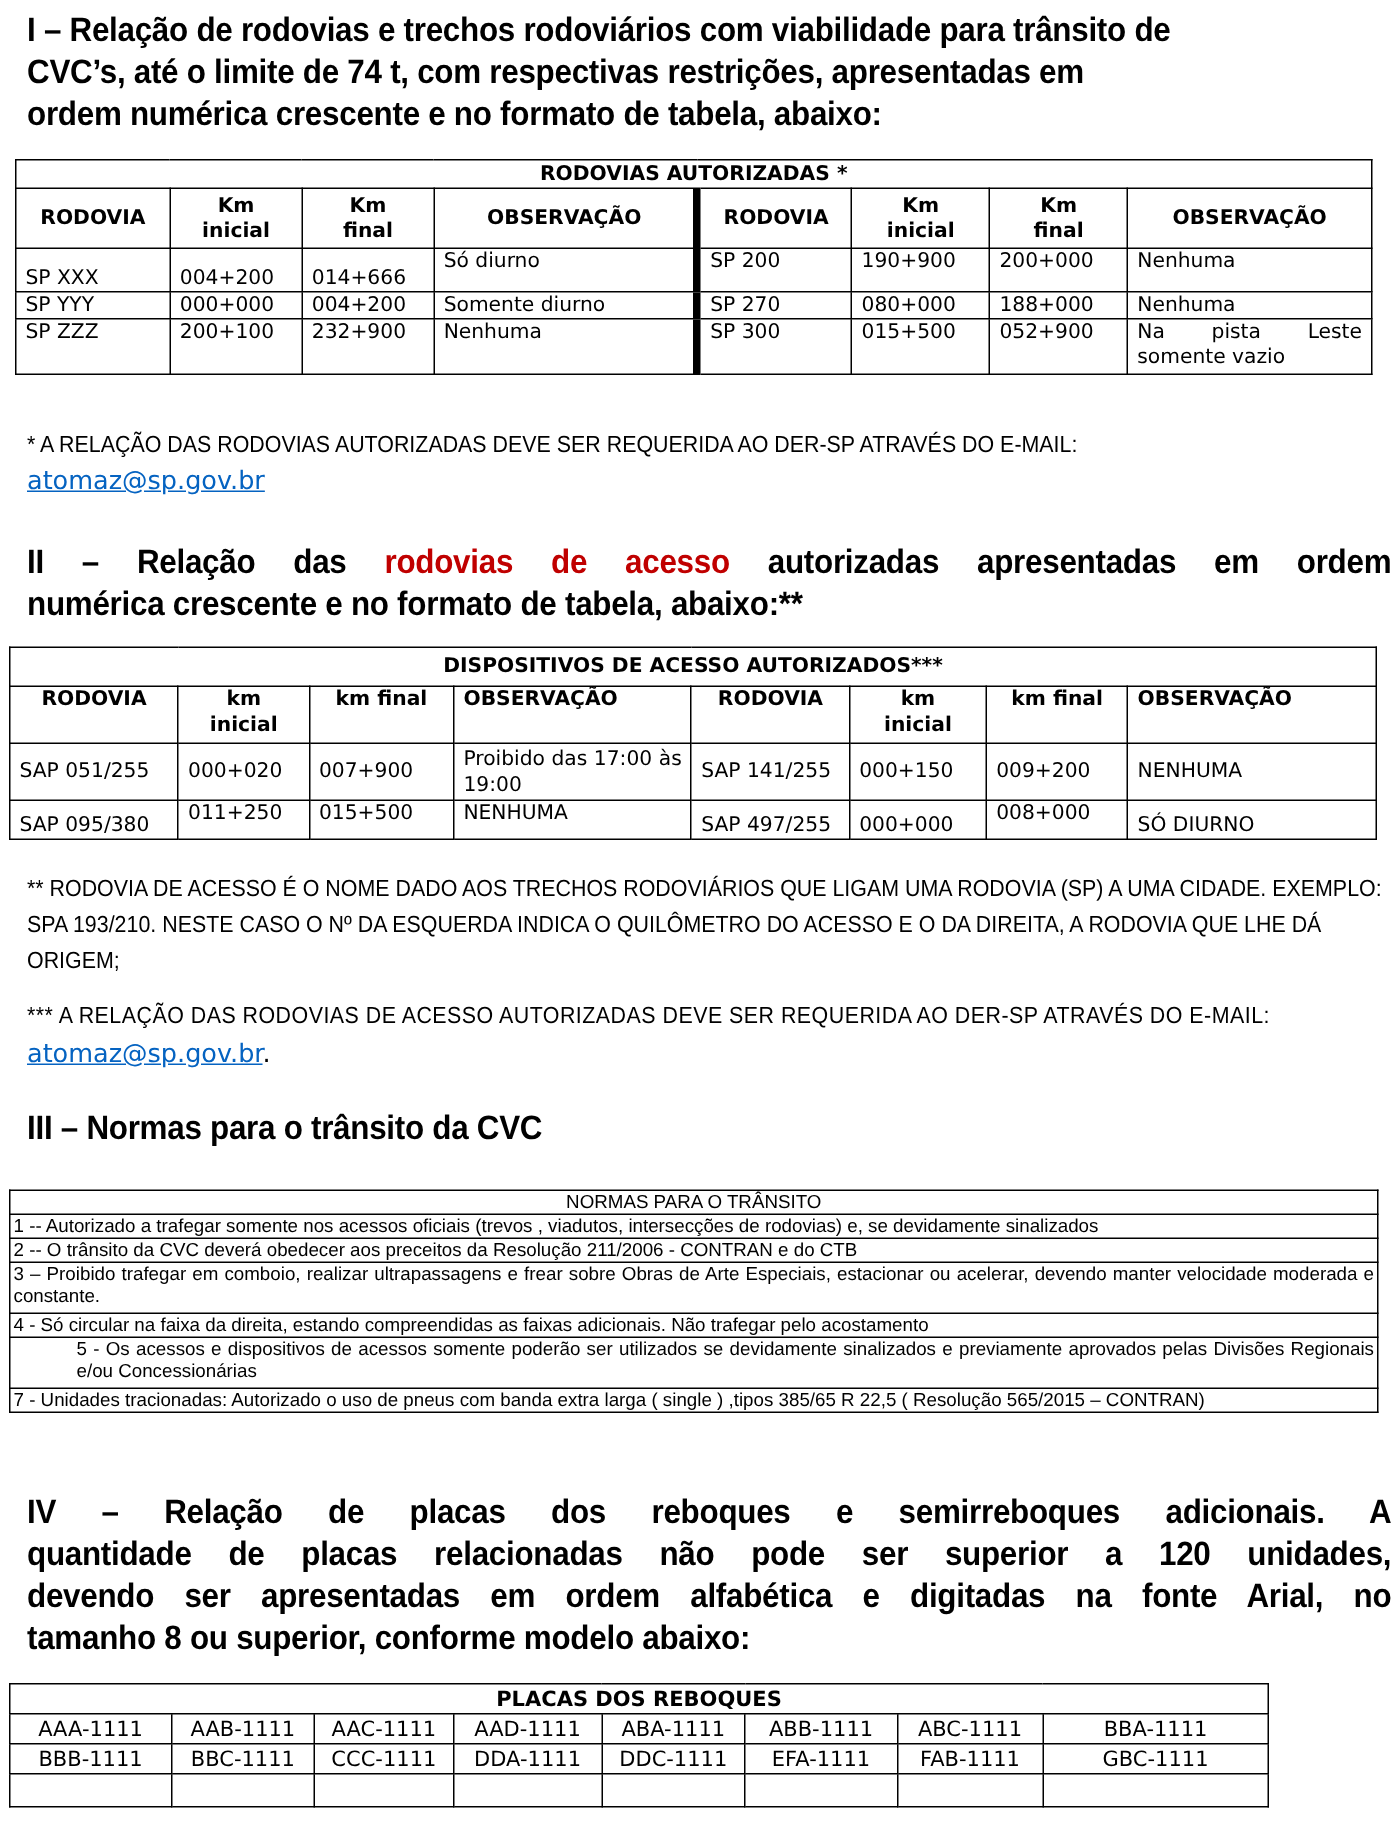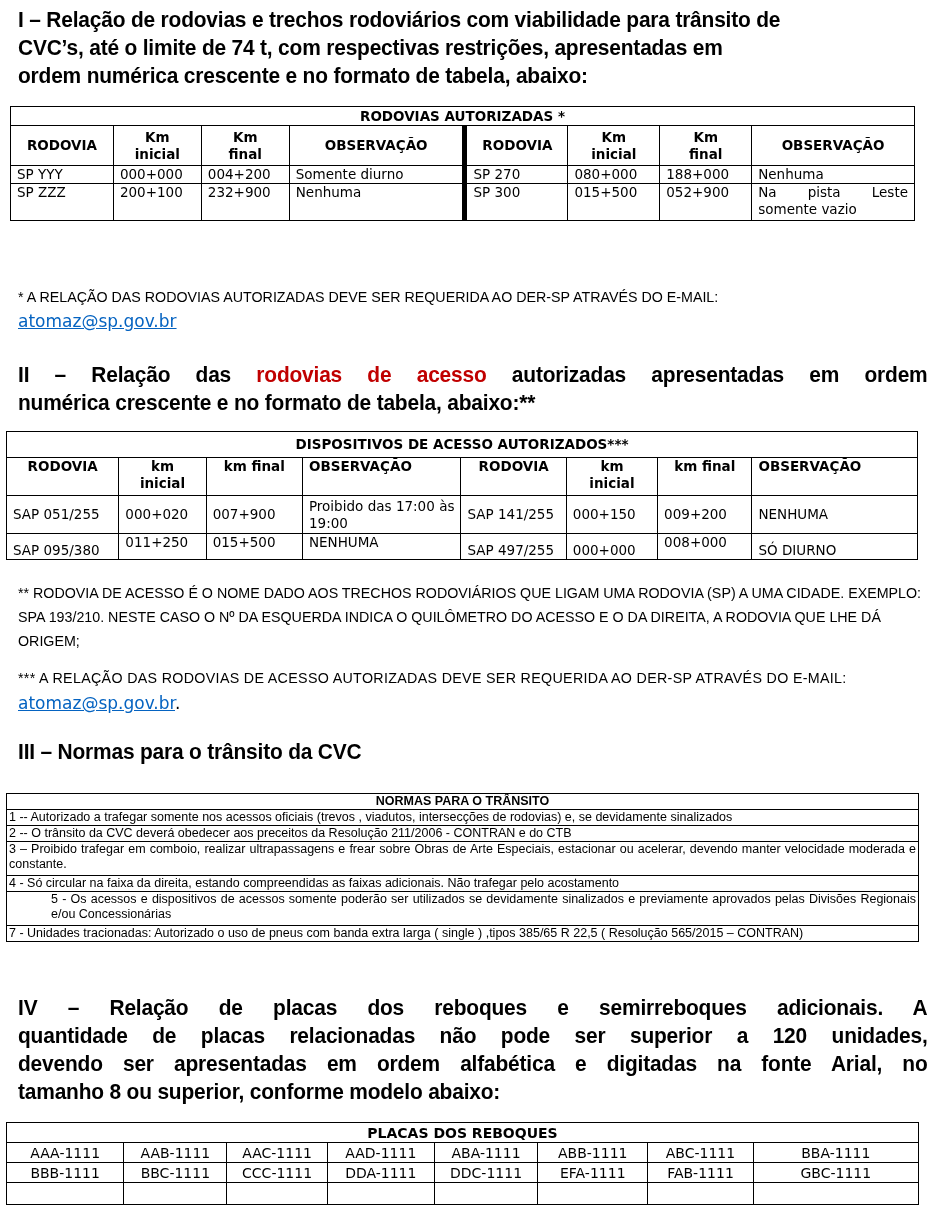--- a/index.html
+++ b/index.html
@@ -31,21 +31,21 @@
   }
   table { border-collapse: collapse; position: absolute; }
   td, th { border: 1px solid #000; padding: 0 6px; }
   .t1 { font-family: "DejaVu Sans", sans-serif; font-size: 13.5px; }
   .t1 th { font-weight: bold; text-align: center; line-height: 17px; }
   .t1 td { vertical-align: top; line-height: 17px; }
   .t1 .title-row th { font-weight: bold; text-align: center; height: 18px; padding: 0; margin-top: 48px; }
   .thick-left { border-left: 5px solid #000 !important; }
   .tn { font-family: "Liberation Sans", sans-serif; font-size: 12.5px; }
   .tn td { padding: 0 2px; line-height: 15px; text-align: justify; text-align-last: left; vertical-align: top; }
-  .tn .title td { text-align: center; font-weight: bold; text-align-last: center; }
+  .tn .title td { text-align: center; font-weight: normal; text-align-last: center; }
   .tp { font-family: "DejaVu Sans", sans-serif; font-size: 14px; }
   .tp td { text-align: center; line-height: 18px; height: 19px; padding: 0; }
   .tp .title td { font-weight: bold; }
 </style>
 </head>
 <body>
 
 <div class="abs heading" style="left:18px; top:6px; width:980px;">
   <div>I – Relação de rodovias e trechos rodoviários com viabilidade para trânsito de</div>
   <div>CVC’s, até o limite de 74 t, com respectivas restrições, apresentadas em</div>
@@ -70,20 +70,30 @@
   <tr style="height:40px;">
     <th><span>RODOVIA</span></th>
     <th><span>Km</span><br><span>inicial</span></th>
     <th><span>Km</span><br><span>final</span></th>
     <th><span>OBSERVAÇÃO</span></th>
     <th class="thick-left"><span>RODOVIA</span></th>
     <th><span>Km</span><br><span>inicial</span></th>
     <th><span>Km</span><br><span>final</span></th>
     <th><span>OBSERVAÇÃO</span></th>
   </tr>
+  <tr style="height:29px;">
+    <td style="vertical-align:bottom;">SP XXX</td>
+    <td style="vertical-align:bottom;">004+200</td>
+    <td style="vertical-align:bottom;">014+666</td>
+    <td>Só diurno</td>
+    <td class="thick-left">SP 200</td>
+    <td>190+900</td>
+    <td>200+000</td>
+    <td>Nenhuma</td>
+  </tr>
   <tr style="height:18px;margin-top:28px;">
     <td>SP YYY</td>
     <td>000+000</td>
     <td>004+200</td>
     <td>Somente diurno</td>
     <td class="thick-left">SP 270</td>
     <td>080+000</td>
     <td>188+000</td>
     <td>Nenhuma</td>
   </tr>
@@ -194,21 +204,21 @@
 </tbody>
   </table>
 
 <div class="abs heading" style="left:18px; top:994px; width:978px;">
   <div class="justify" style="text-align-last:justify;">IV – Relação de placas dos reboques e semirreboques adicionais. A</div>
   <div class="justify" style="text-align-last:justify;">quantidade de placas relacionadas não pode ser superior a 120 unidades,</div>
   <div class="justify" style="text-align-last:justify;">devendo ser apresentadas em ordem alfabética e digitadas na fonte Arial, no</div>
   <div>tamanho 8 ou superior, conforme modelo abaixo:</div>
 </div>
 
-<table class="tp" style="left:6px; top:1122px; width:913px;">
+<table class="tp" style="left:6px; top:1122px; width:840px;">
   <colgroup>
     <col style="width:117px">
       <col style="width:103px">
       <col style="width:100px">
       <col style="width:107px">
     <col style="width:103px">
       <col style="width:110px">
       <col style="width:105px">
       <col style="width:165px">
   </colgroup>

